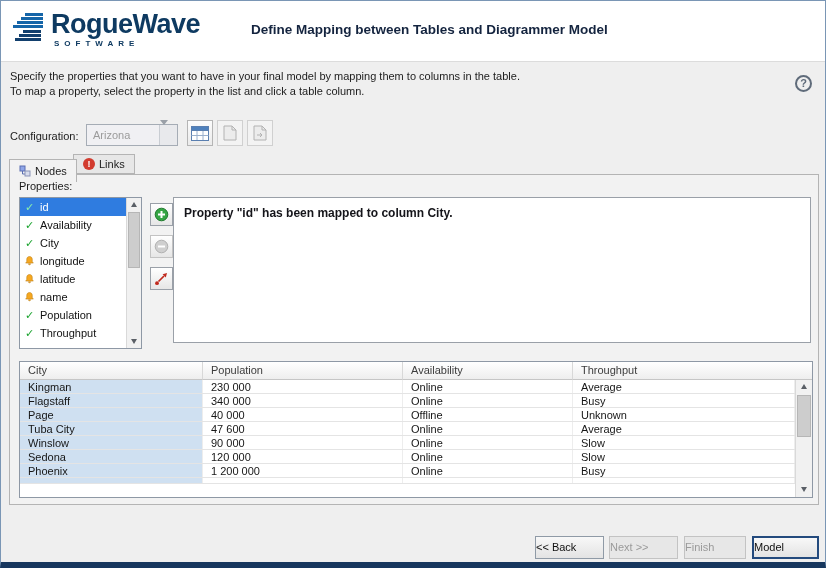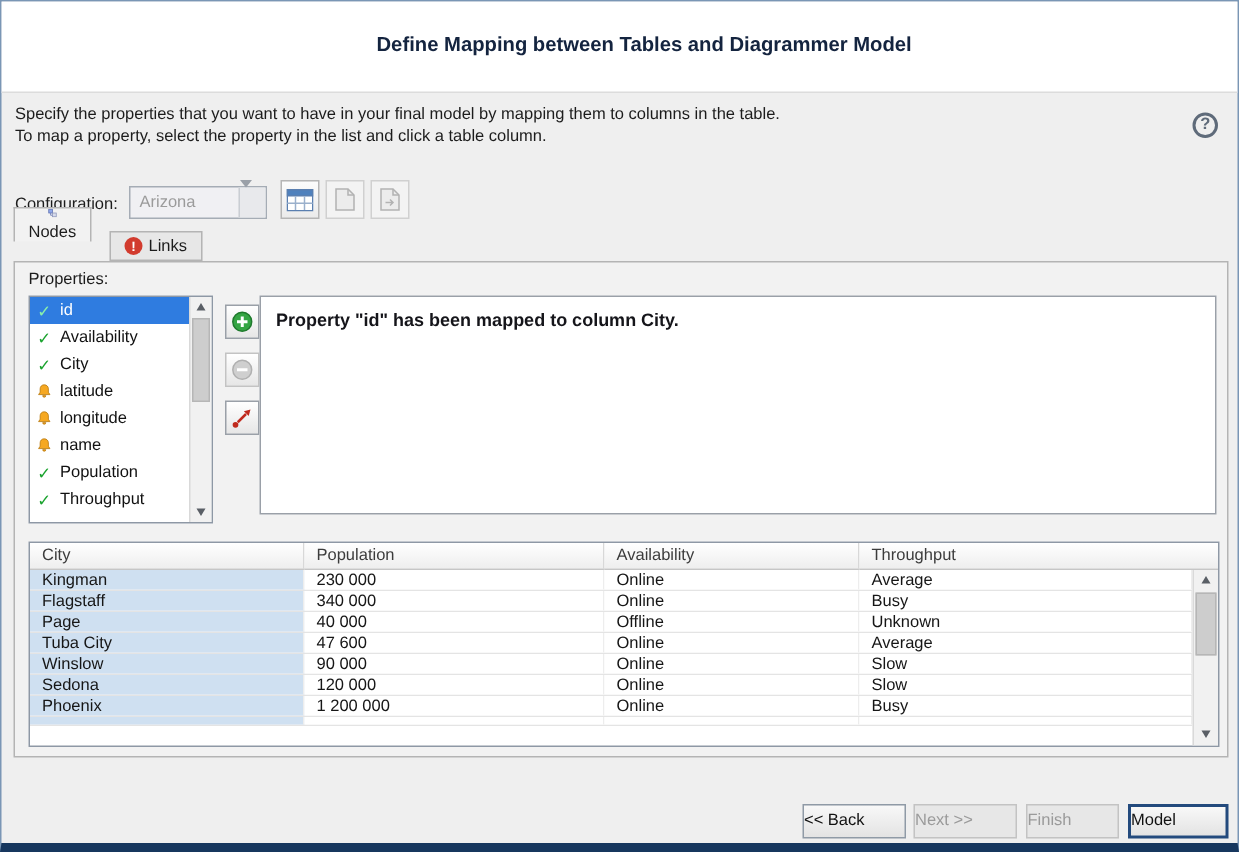--- a/index.html
+++ b/index.html
@@ -36,21 +36,21 @@
               border-top:5px solid #9aa0a8; margin:8px auto 0; }
   .tool-btn { position:absolute; top:119px; width:26px; height:26px; border:1px solid #b5b5b5;
               background:linear-gradient(#fcfcfc,#ebebeb); display:flex; align-items:center;
               justify-content:center; cursor:pointer; }
   .tool-btn.disabled { border-color:#d0d0d0; background:#f3f3f3; cursor:default; }
   #toolbtn1 { left:186px; } #toolbtn2 { left:216px; } #toolbtn3 { left:246px; }
 
   
   .tab { position:absolute; font-size:11px; color:#1c1c1c; display:flex; align-items:center; gap:4px;
          padding:0 9px; border:1px solid #b4b4b4; cursor:pointer; }
-  .tab.active { top:137px; height:23px; background:#f2f2f2; border-bottom:none; z-index:3;flex-direction:column; }
+  .tab.active { top:158px; height:23px; background:#f2f2f2; border-bottom:none; z-index:3; }
   .tab.inactive { top:153px; height:20px; background:#e7e7e7; }
   #tab-nodes { left:8px; }
   #tab-links { left:72px; }
   .err-badge { width:12px; height:12px; border-radius:50%; background:#d23b2e; color:#fff;
                font-size:9px; font-weight:bold; text-align:center; line-height:12px; }
 
   
   .groupbox { position:absolute; left:8px; top:173px; width:810px; height:331px;
               border:1px solid #b4b4b4; background:#f2f2f2; z-index:2; }
   .props-label { position:absolute; left:9px; top:5px; font-size:11px; color:#1c1c1c; }
@@ -116,20 +116,39 @@
   #btn-next   { left:608px; width:69px; }
   #btn-finish { left:683px; width:62px; }
   #btn-cancel { left:751px; width:67px; border:2px solid #234a7d; line-height:19px; }
 </style>
 </head>
 <body>
 
 <div class="window">
 
   <div class="header">
+    <div class="logo">
+      <svg class="logo-waves" width="36" height="32" viewBox="0 0 36 32">
+        <g fill="#1565a8">
+          <rect x="14" y="1" width="18" height="3"></rect>
+          <rect x="10" y="5" width="22" height="3"></rect>
+          <rect x="6" y="9" width="26" height="3"></rect>
+          <rect x="2" y="13" width="30" height="3"></rect>
+        </g>
+        <g fill="#123f6d">
+          <rect x="12" y="18" width="18" height="3"></rect>
+          <rect x="8" y="22" width="22" height="3"></rect>
+          <rect x="4" y="26" width="26" height="3"></rect>
+        </g>
+      </svg>
+      <div class="logo-text">
+        <div class="logo-name">RogueWave</div>
+        <div class="logo-sub">SOFTWARE</div>
+      </div>
+    </div>
     <div class="dlg-title">Define Mapping between Tables and Diagrammer Model</div>
   </div>
 
   <div class="desc">
     <div>Specify the properties that you want to have in your final model by mapping them to columns in the table.</div>
     <div>To map a property, select the property in the list and click a table column.</div>
   </div>
   <div class="help-btn">
     <span>?</span>
   </div>
@@ -189,30 +208,30 @@
         <span class="prop-check">✓</span>
         <span>City</span>
       </div>
       <div class="prop-item">
         <span class="prop-bell">
           <svg width="11" height="12" viewBox="0 0 16 16">
             <path d="M8 1.5c-2.5 0-4 1.8-4 4v3.2L2.5 11h11L12 8.7V5.5c0-2.2-1.5-4-4-4z" fill="#f6a821" stroke="#b97a10" stroke-width="0.8"></path>
             <path d="M6.5 12a1.5 1.5 0 0 0 3 0z" fill="#f6a821" stroke="#b97a10" stroke-width="0.8"></path>
           </svg>
         </span>
-        <span>latitude</span>
+        <span>longitude</span>
       </div>
       <div class="prop-item">
         <span class="prop-bell">
           <svg width="11" height="12" viewBox="0 0 16 16">
             <path d="M8 1.5c-2.5 0-4 1.8-4 4v3.2L2.5 11h11L12 8.7V5.5c0-2.2-1.5-4-4-4z" fill="#f6a821" stroke="#b97a10" stroke-width="0.8"></path>
             <path d="M6.5 12a1.5 1.5 0 0 0 3 0z" fill="#f6a821" stroke="#b97a10" stroke-width="0.8"></path>
           </svg>
         </span>
-        <span>longitude</span>
+        <span>latitude</span>
       </div>
       <div class="prop-item">
         <span class="prop-bell">
           <svg width="11" height="12" viewBox="0 0 16 16">
             <path d="M8 1.5c-2.5 0-4 1.8-4 4v3.2L2.5 11h11L12 8.7V5.5c0-2.2-1.5-4-4-4z" fill="#f6a821" stroke="#b97a10" stroke-width="0.8"></path>
             <path d="M6.5 12a1.5 1.5 0 0 0 3 0z" fill="#f6a821" stroke="#b97a10" stroke-width="0.8"></path>
           </svg>
         </span>
         <span>name</span>
       </div>

